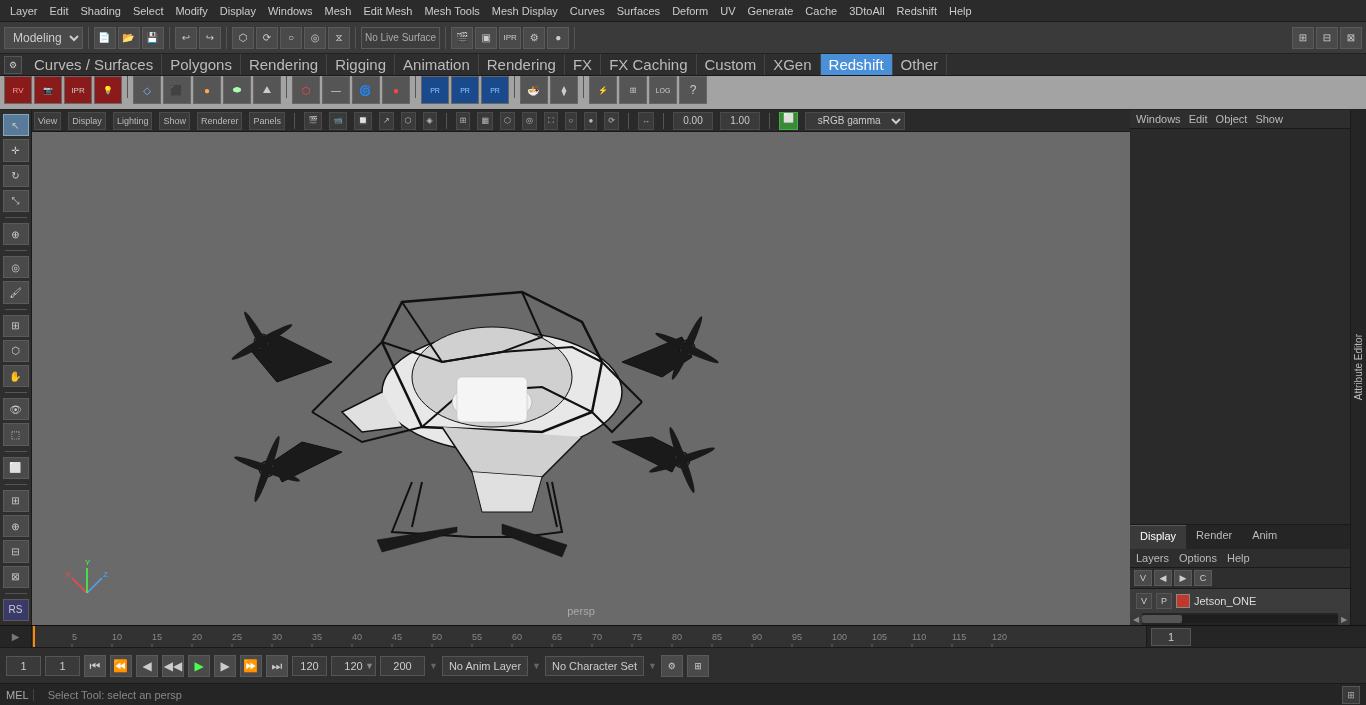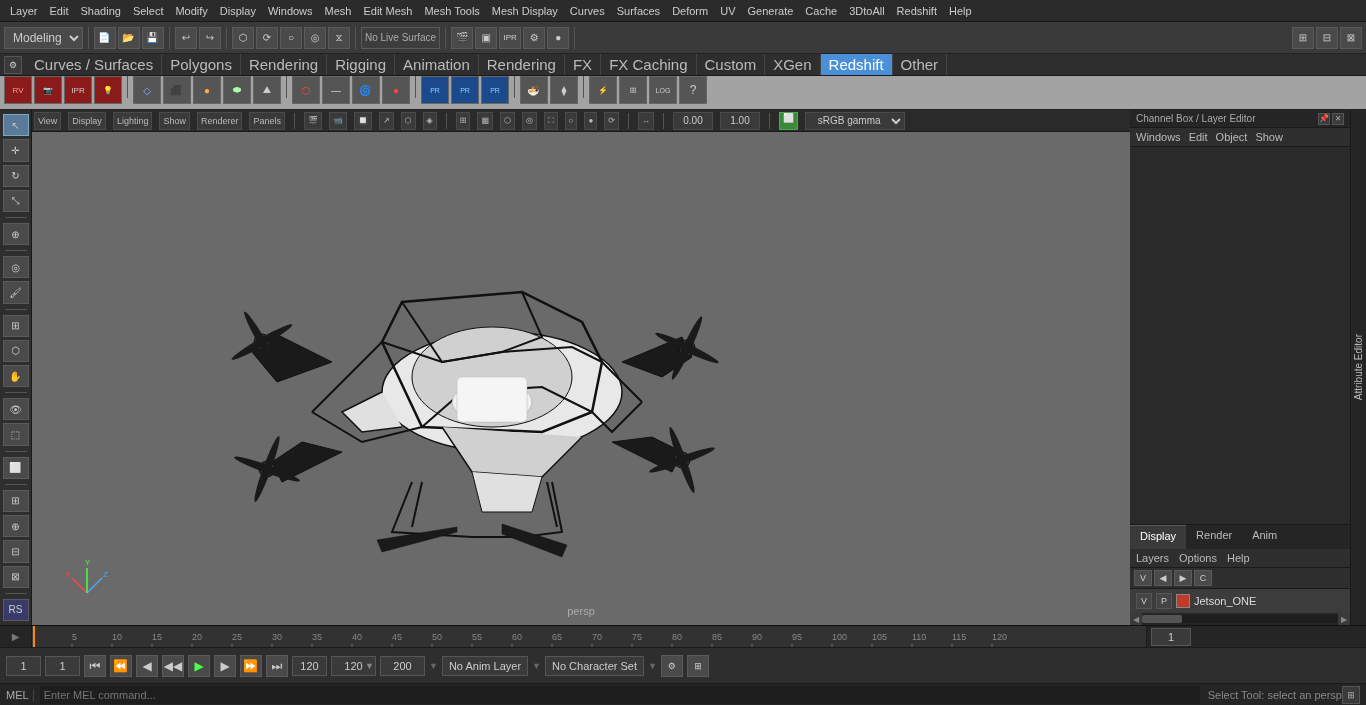--- a/index.html
+++ b/index.html
@@ -334,27 +334,20 @@
             <text x="23" y="12" font-size="8" fill="#4f4">Y</text>
           </svg>
         </div>
 
         <div id="persp-label">persp</div>
       </div>
     </div>
 
     <div id="right-col">
 
-      <div id="cb-top">
-        <span style="font-size:10px;color:#aaa;">Channel Box / Layer Editor</span>
-        <div style="display:flex;gap:2px;">
-          <div style="width:12px;height:12px;background:#3a3a3a;border:1px solid #555;cursor:pointer;font-size:8px;display:flex;align-items:center;justify-content:center;color:#aaa;">📌</div>
-          <div style="width:12px;height:12px;background:#3a3a3a;border:1px solid #555;cursor:pointer;font-size:8px;display:flex;align-items:center;justify-content:center;color:#aaa;">✕</div>
-        </div>
-      </div>
 
       <div id="cb-tabs">
         <span class="cb-t">Windows</span>
         <span class="cb-t">Edit</span>
         <span class="cb-t">Object</span>
         <span class="cb-t">Show</span>
       </div>
 
       <div id="cb-main" style="flex:1;"></div>
 
@@ -483,17 +476,16 @@
     <div class="pb-label">No Anim Layer</div>
     <div style="font-size:9px;color:#666;cursor:pointer;">▼</div>
     <div class="pb-label">No Character Set</div>
     <div style="font-size:9px;color:#666;cursor:pointer;">▼</div>
     <div class="pb-btn" style="font-size:9px;">⚙</div>
     <div class="pb-btn" style="font-size:9px;">⊞</div>
   </div>
 
   <div id="cmd-bar">
     <span style="color:#aaa;font-size:11px;padding-right:4px;border-right:1px solid #444;margin-right:6px;">MEL</span>
-    <input id="cmd-input" placeholder="Enter MEL command..." style="">
     <div id="cmd-result">Select Tool: select an persp</div>
     <div style="width:18px;height:18px;background:#3a3a3a;border:1px solid #555;cursor:pointer;font-size:9px;display:flex;align-items:center;justify-content:center;color:#aaa;margin-left:auto;">⊞</div>
   </div>
 </div>
 
 </body></html>

